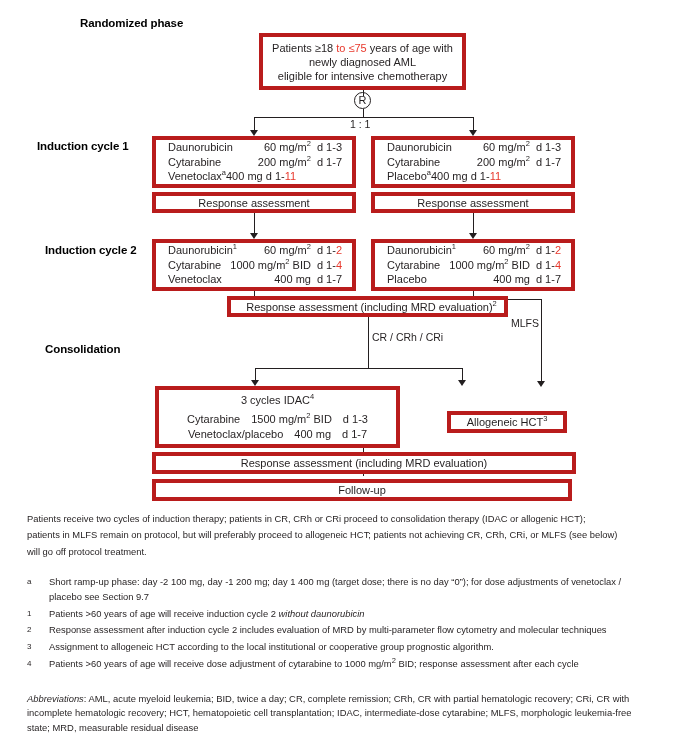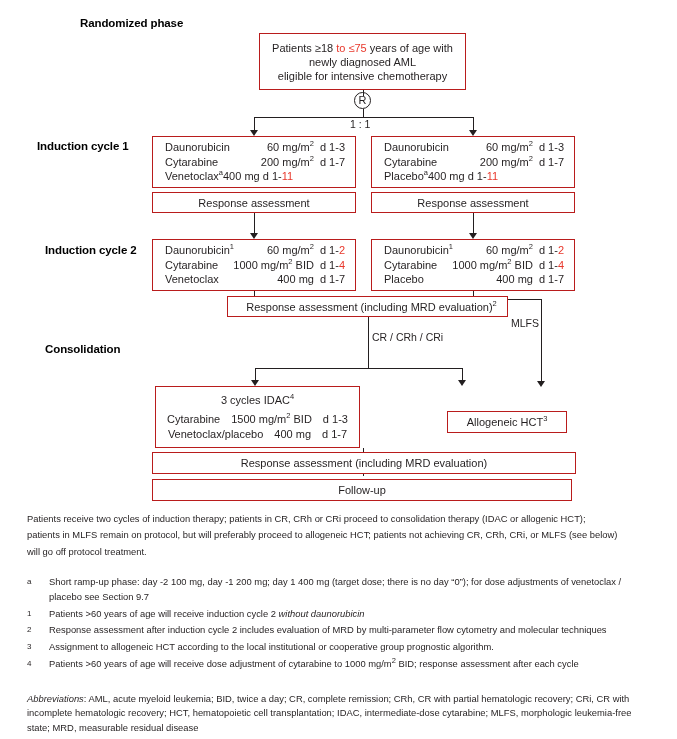--- a/index.html
+++ b/index.html
@@ -18,21 +18,21 @@
     width: 677px;
     height: 739px;
     overflow: hidden;
     background: #ffffff;
   }
 
   
   .box {
     position: absolute;
     box-sizing: border-box;
-    border: 1px solid #b91c1c;
+    border: 4px solid #b91c1c;
     background: #ffffff;
     font-size: 11px;
     line-height: 14px;
     color: #231f20;
     display: flex;
     flex-direction: column;
     justify-content: center;
     text-align: center;
   }
 
@@ -251,21 +251,21 @@
   <div class="edge-label" style="left:511px; top:317px;">MLFS</div>
 
   <div class="ln vln" style="left:368px; top:317px; height:52px;"></div>
   <div class="edge-label" style="left:372px; top:331px;">CR / CRh / CRi</div>
   <div class="ln hln" style="left:255px; top:368px; width:208px;"></div>
   <div class="ln vln" style="left:255px; top:368px; height:14px;"></div>
   <div class="ln vln" style="left:462px; top:368px; height:14px;"></div>
   <div class="arrow" style="left:251px; top:380px;"></div>
   <div class="arrow" style="left:458px; top:380px;"></div>
 
-  <div class="box" style="left:155px; top:386px; width:205px; height:62px; padding:6px 10px; text-align:left;">
+  <div class="box" style="left:155px; top:386px; width:245px; height:62px; padding:6px 10px; text-align:left;">
     <div style="text-align:center; margin-bottom:5px;"><span>3 cycles IDAC</span><sup>4</sup></div>
     <div id="idac-rows">
         <div style="white-space: nowrap; line-height: 15px; text-align: center;"><span>Cytarabine </span><span>1500 mg/m<sup>2</sup> BID</span><span> d 1-3</span></div>
         <div style="white-space: nowrap; line-height: 15px; text-align: center;"><span>Venetoclax/placebo </span><span>400 mg</span><span> d 1-7</span></div>
       </div>
   </div>
 
   <div class="box cbox" style="left:447px; top:411px; width:120px; height:22px;">
     <span><span>Allogeneic HCT</span><sup>3</sup></span>
   </div>

